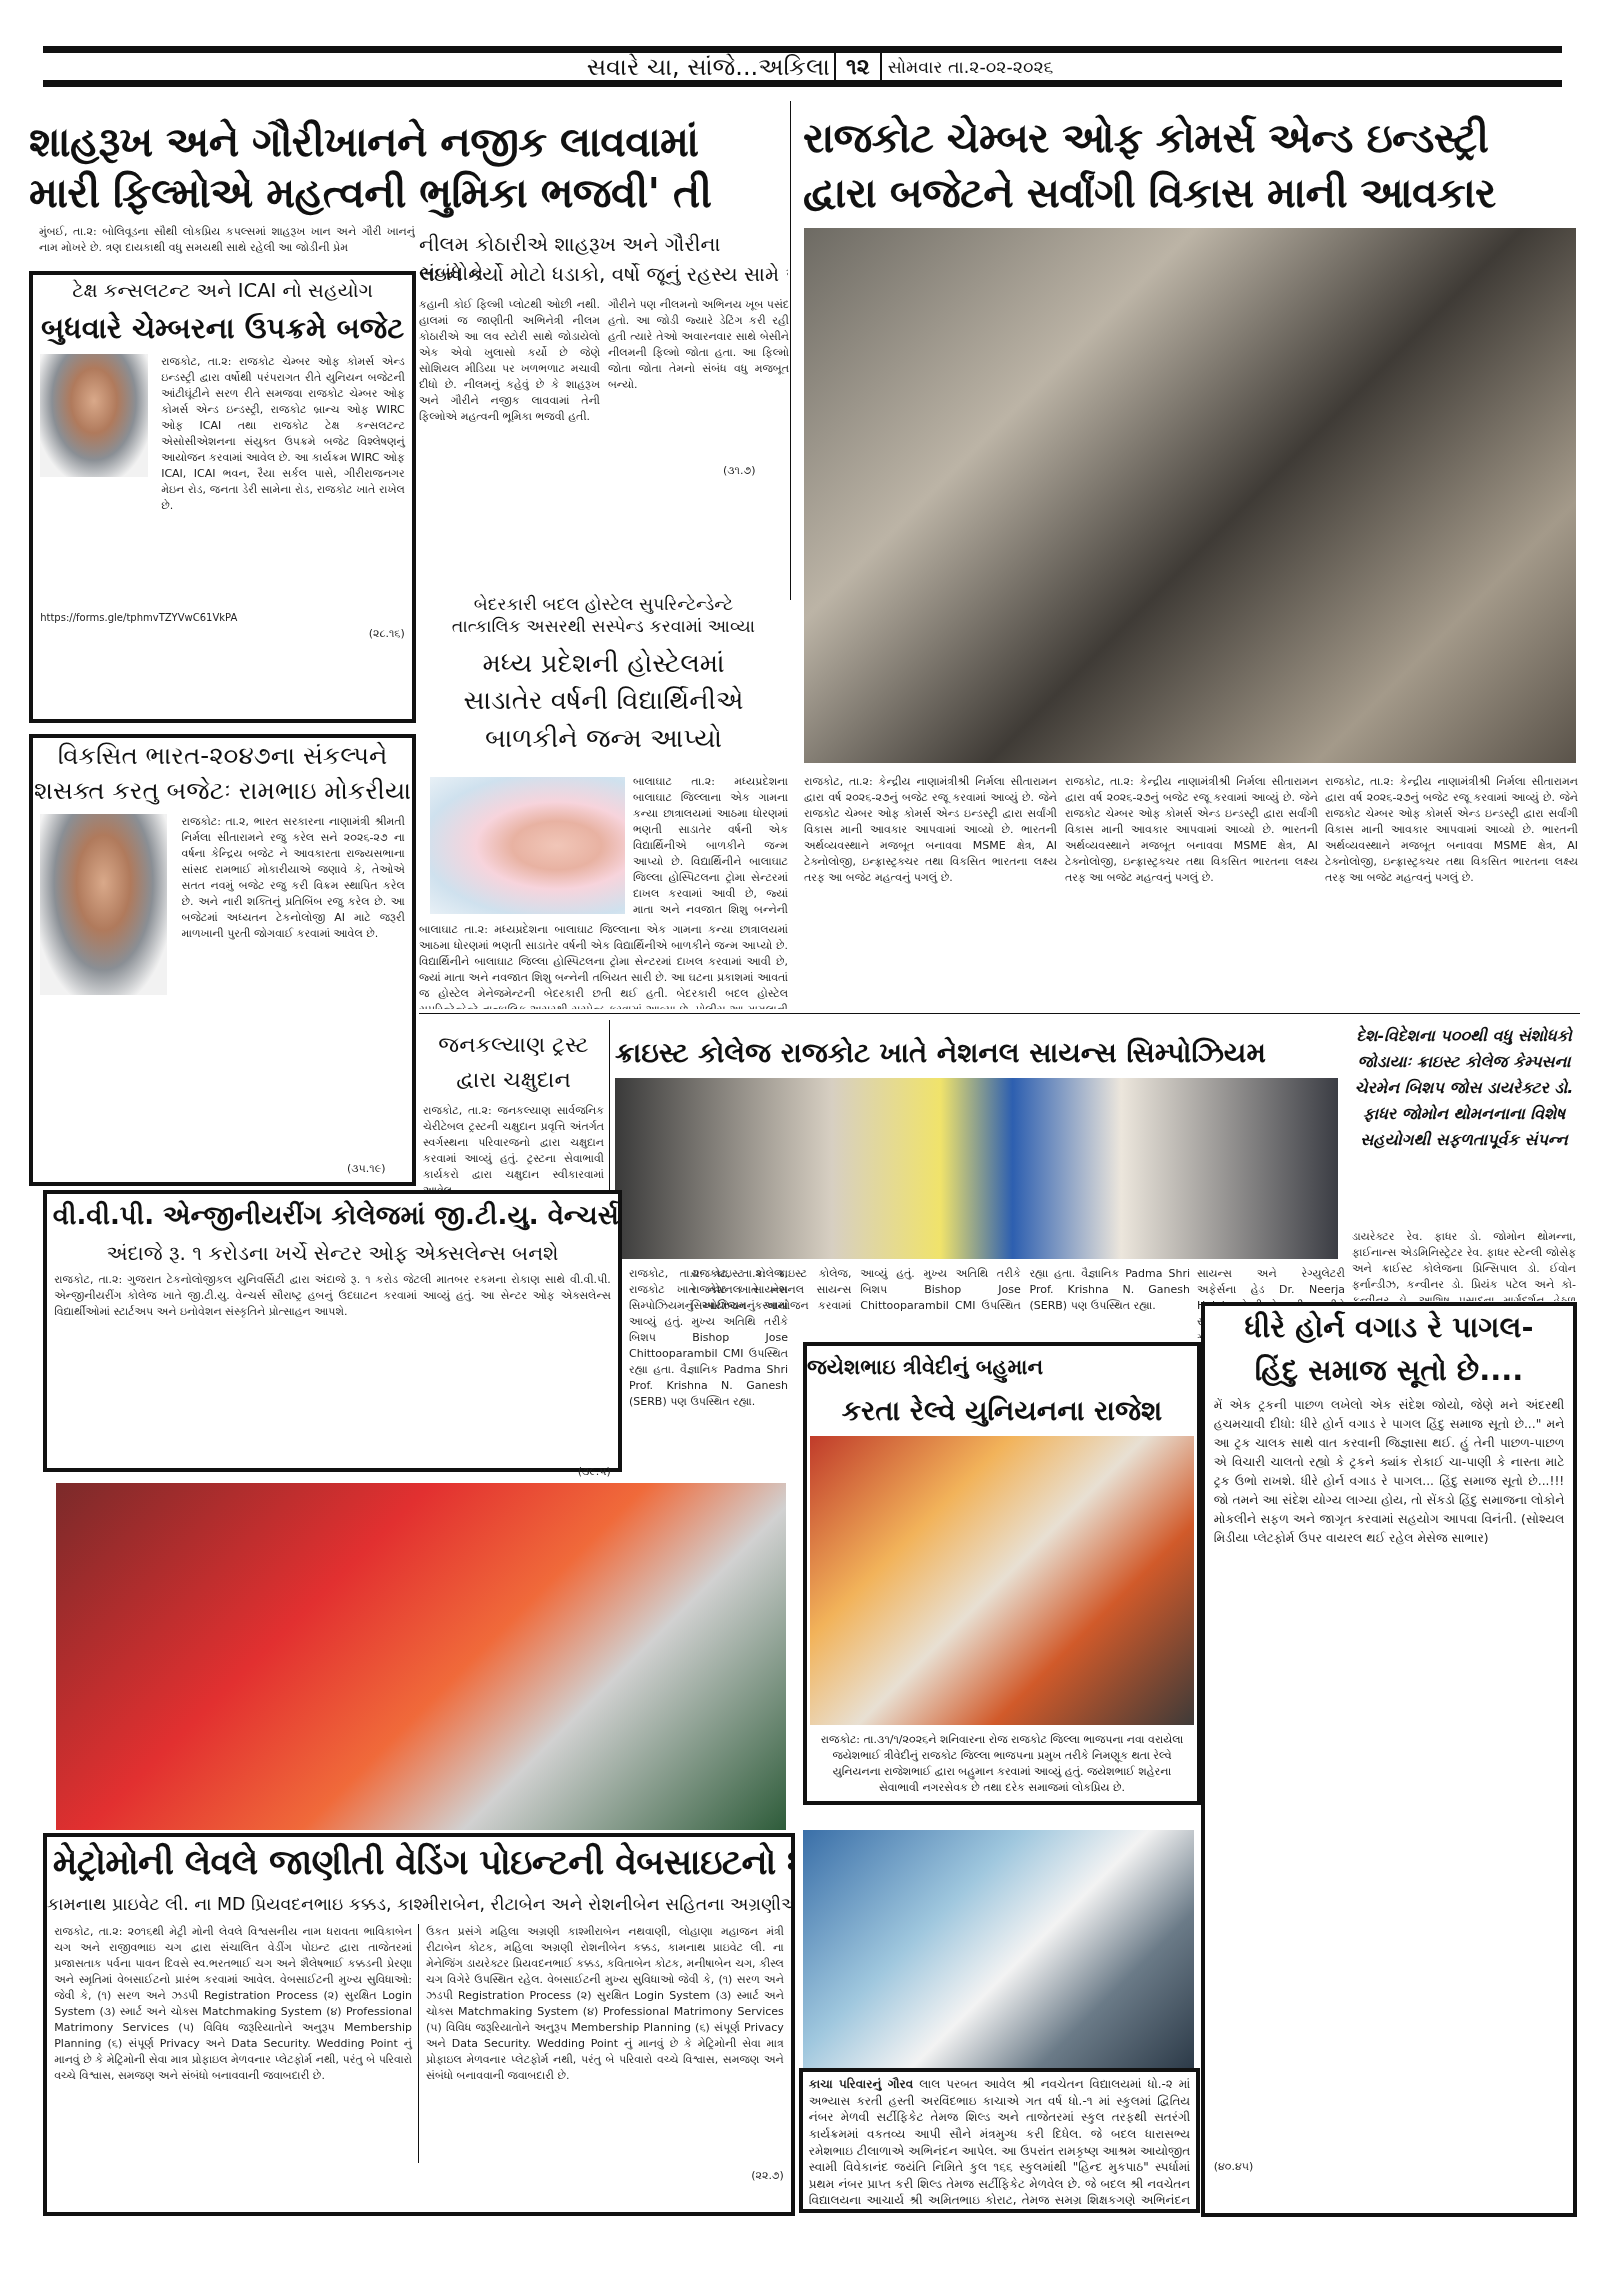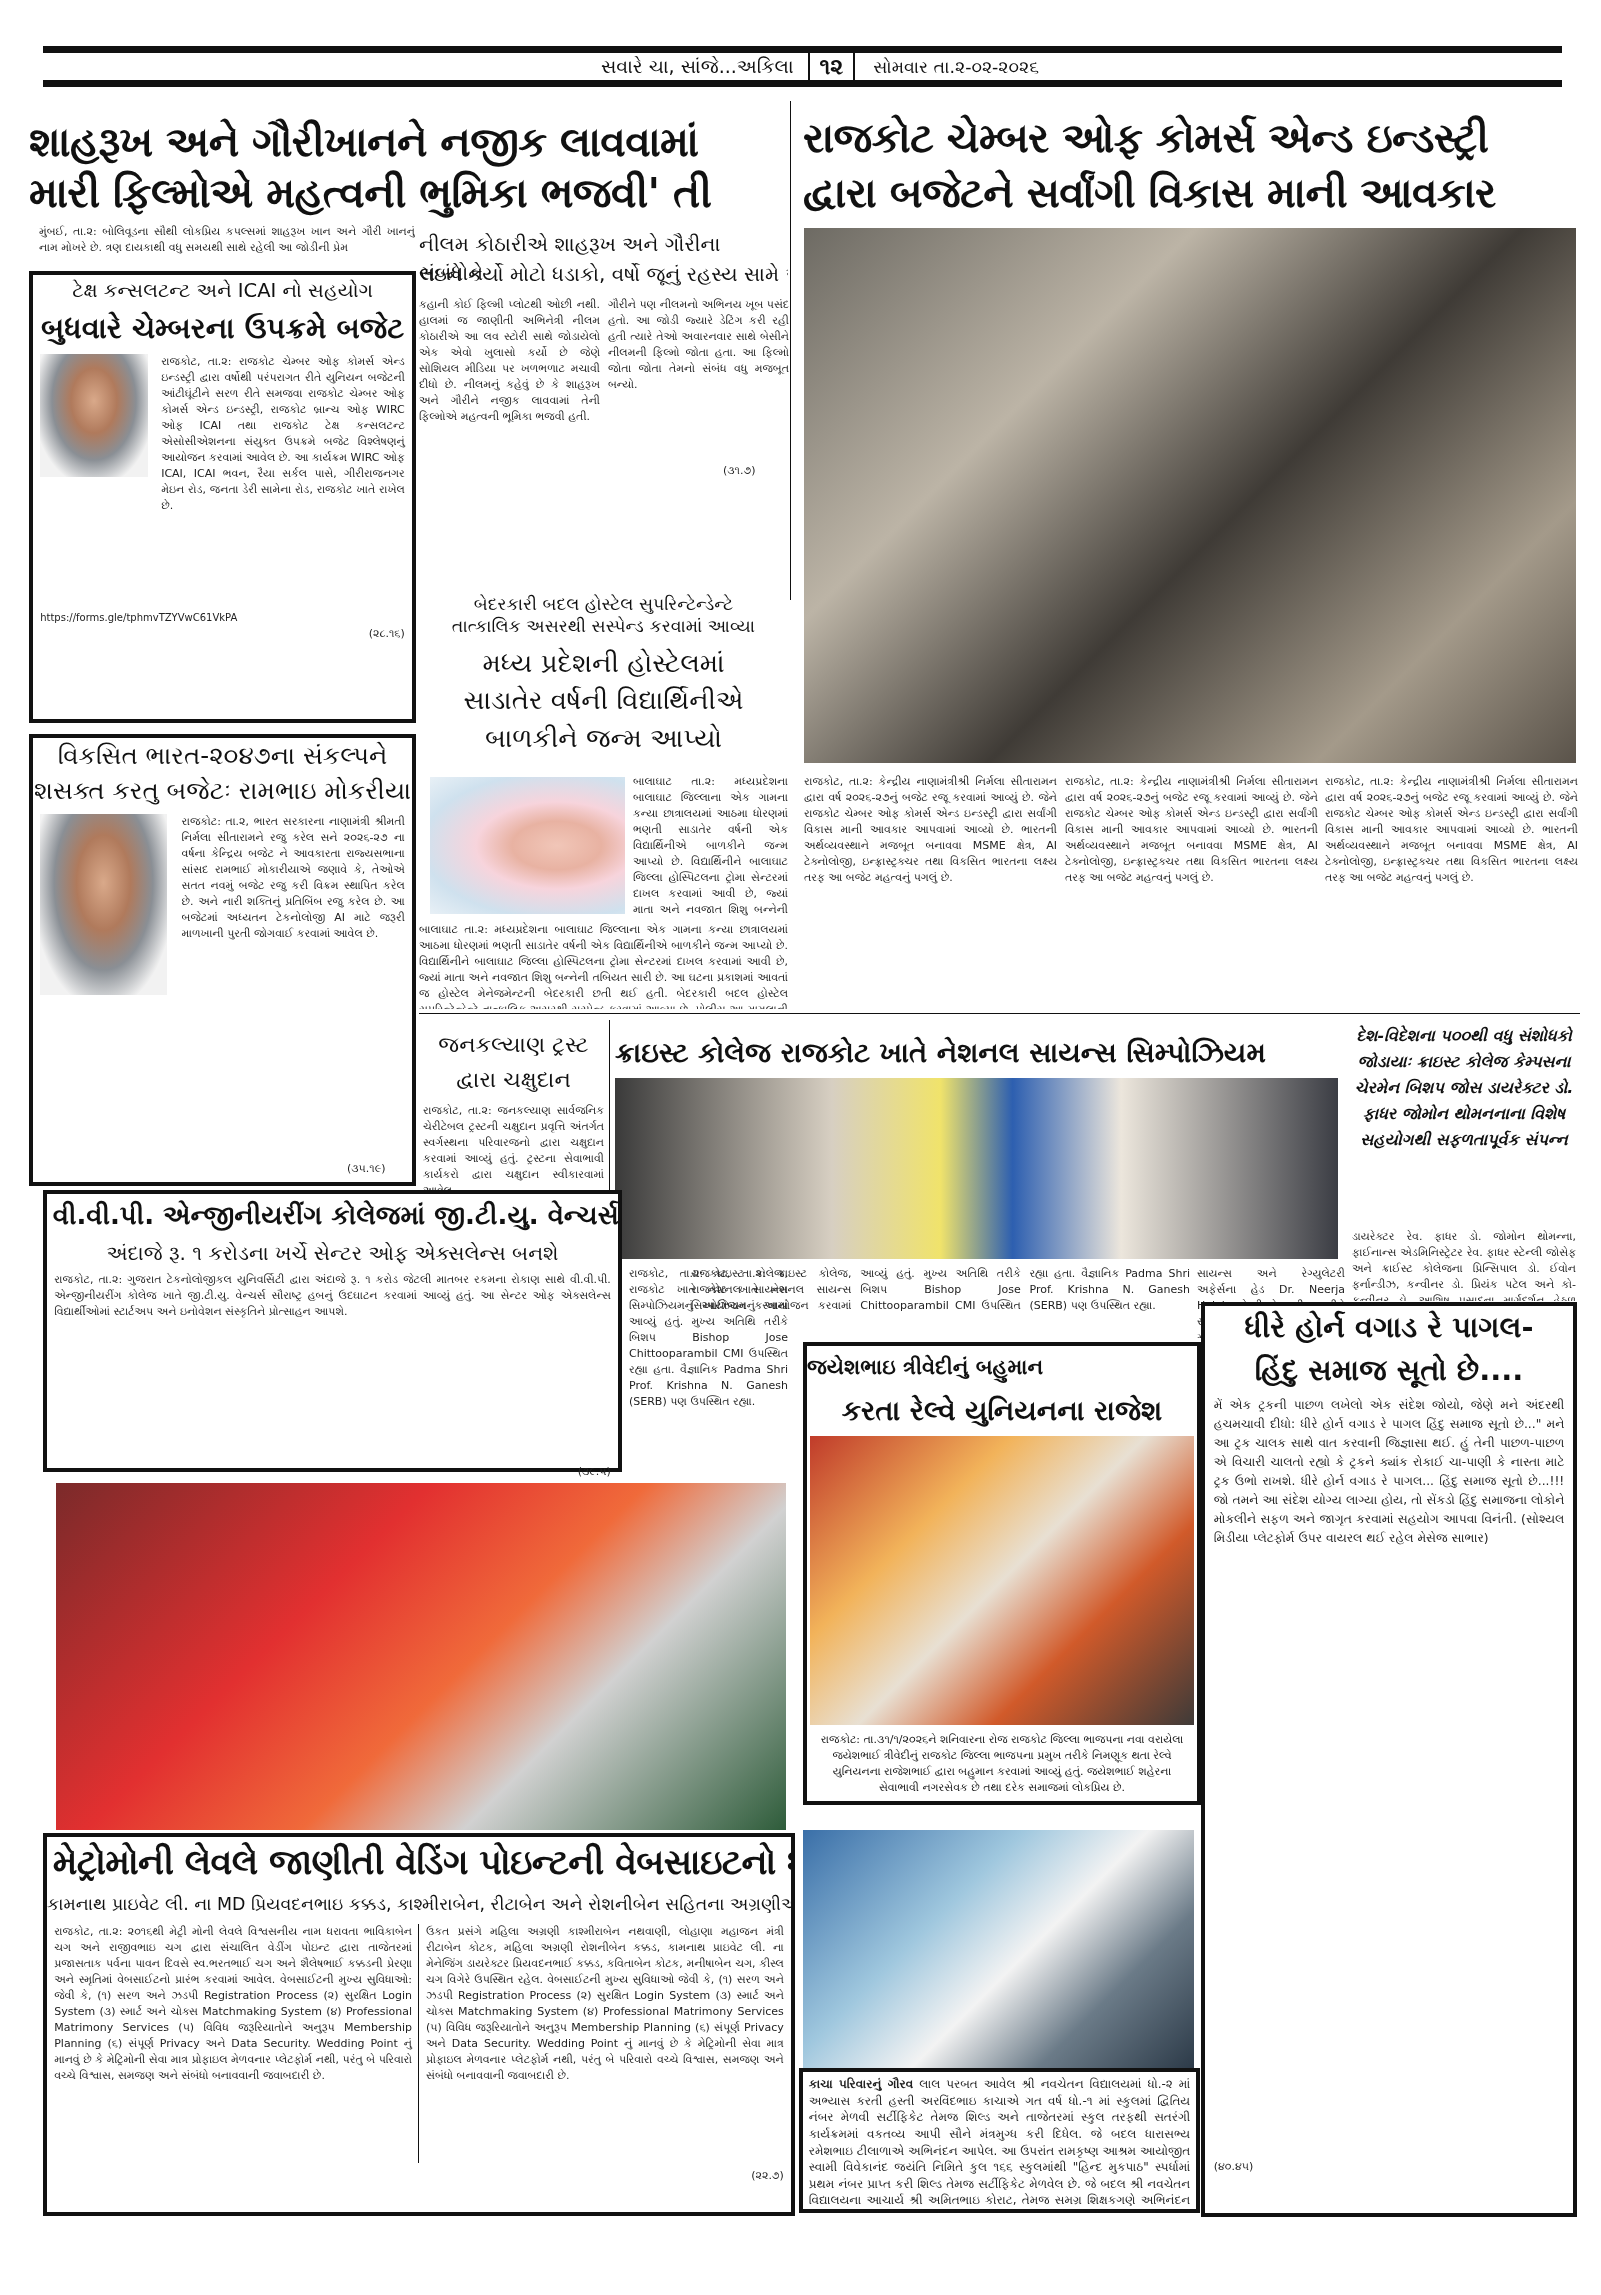--- a/index.html
+++ b/index.html
@@ -1,22 +1,22 @@
 <!DOCTYPE html>
 <html style="font-size:11.6px"><head>
 <meta charset="utf-8">
 <style>
   * { box-sizing: border-box; margin: 0; padding: 0; }
   html, body { width: 1602px; height: 2295px; background: #ffffff; overflow: hidden; }
   body { font-family: "DejaVu Sans", sans-serif; color: #111; position: relative; }
   .abs { position: absolute; }
   .masthead { left: 43px; top: 46px; width: 1519px; height: 41px; border-top: 7.2px solid #111; border-bottom: 7.2px solid #111; display: flex; align-items: center; justify-content: center; }
-  .mh-left { font-size: 19px; padding-right: 14px; margin-left: 35px; }
+  .mh-left { font-size: 24px; padding-right: 4px; margin-left: 35px; }
   .mh-page { font-size: 22px; font-weight: bold; border-left: 2.2px solid #111; border-right: 2.2px solid #111; padding: 0 10px; height: 100%; display: flex; align-items: center; }
-  .mh-right { font-size: 17.4px; padding-left: 18px; }
+  .mh-right { font-size: 17.4px; padding-left: 6px; }
   .vrule { background: #111; width: 1.4px; }
   .hrule { background: #111; height: 1.4px; }
   .headline-xl { font-weight: bold; font-size: 41px; line-height: 61px; letter-spacing: -0.7px; white-space: nowrap; overflow: hidden; }
   .headline-l { font-weight: bold; font-size: 29px; line-height: 43px; white-space: nowrap; overflow: hidden; }
   .headline-m { font-weight: normal; font-size: 23px; line-height: 35px; text-align: center; }
   .sub { font-size: 20px; line-height: 32px; text-align: center; white-space: nowrap; overflow: hidden; }
   .body { font-size: 11px; line-height: 16px; text-align: justify; color: #222; overflow: hidden; }
   .box { border: 4.3px solid #111; background: #fff; }
   .photo { overflow: hidden; }
   .ph-event { background: linear-gradient(135deg, #6d6a63 0%, #bcb4a6 30%, #3f3b36 55%, #a49a8a 80%, #5a534a 100%); }

